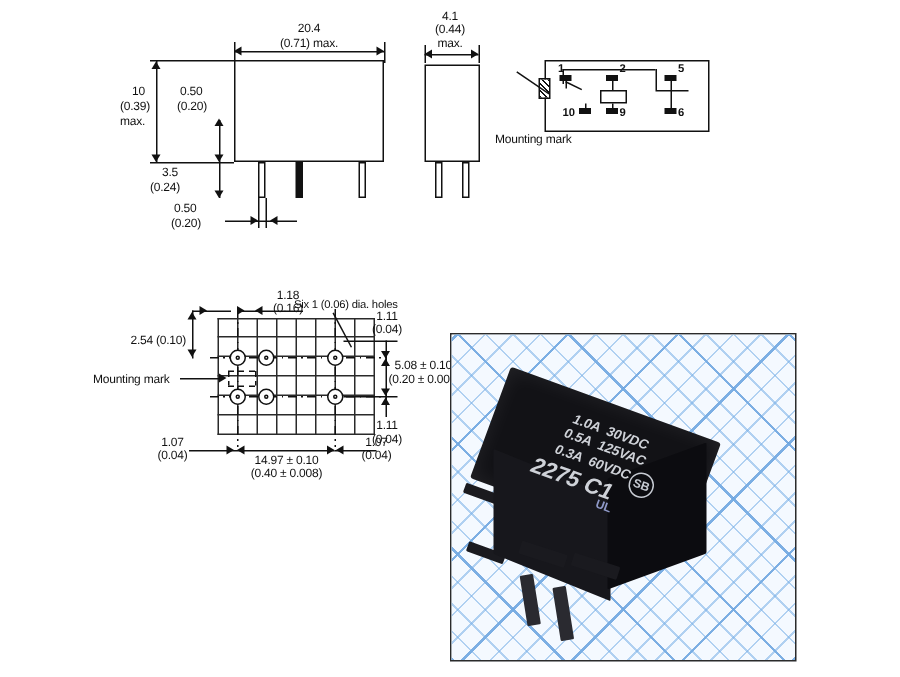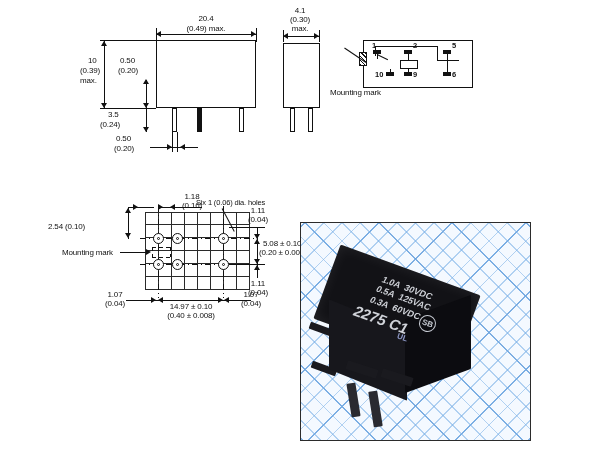--- a/index.html
+++ b/index.html
@@ -14,21 +14,21 @@
   .stage{position:absolute;left:0;top:0;width:600px;height:451px;}
   .lbl{
     position:absolute;
     font-size:8px;
     line-height:9.5px;
     color:#111;
     white-space:pre;
     letter-spacing:-0.15px;
   }
   .lbl.c{text-align:center;}
-  .lbl.r{}
+  .lbl.r{text-align:right;}
 
   
   .hl{position:absolute;height:1px;background:#111;}
   .vl{position:absolute;width:1px;background:#111;}
   .dim{background:#111;}
 
   
   .ar{position:absolute;width:0;height:0;}
   .ar-l{border-top:3px solid transparent;border-bottom:3px solid transparent;border-right:5px solid #111;}
   .ar-r{border-top:3px solid transparent;border-bottom:3px solid transparent;border-left:5px solid #111;}
@@ -105,21 +105,21 @@
 <div class="stage">
 
   <div>
 
     <div class="hl dim" style="left:156px;top:34px;width:100px;"></div>
     <div class="ar ar-l" style="left:156px;top:31px;"></div>
     <div class="ar ar-r" style="left:251px;top:31px;"></div>
     <div class="vl dim" style="left:156px;top:28px;height:14px;"></div>
     <div class="vl dim" style="left:256px;top:28px;height:14px;"></div>
     <div class="lbl c" style="left:166px;top:14px;width:80px;">20.4</div>
-    <div class="lbl c" style="left:161px;top:24px;width:90px;">(0.49) max.</div>
+    <div class="lbl c" style="left:161px;top:24px;width:90px;">(0.71) max.</div>
 
     <div class="box" style="left:156px;top:40px;width:100px;height:68px;"></div>
 
     <div class="hl dim" style="left:100px;top:108px;width:56px;"></div>
     <div class="hl dim" style="left:100px;top:40px;width:56px;"></div>
 
     <div class="vl dim" style="left:104px;top:40px;height:68px;"></div>
     <div class="ar ar-u" style="left:101px;top:41px;"></div>
     <div class="ar ar-d" style="left:101px;top:103px;"></div>
     <div class="lbl" style="left:88px;top:56px;">10</div>
@@ -145,21 +145,21 @@
     <div class="vl dim" style="left:177px;top:132px;height:20px;"></div>
     <div class="hl dim" style="left:150px;top:147px;width:48px;"></div>
     <div class="ar ar-r" style="left:167px;top:144px;"></div>
     <div class="ar ar-l" style="left:180px;top:144px;"></div>
     <div class="lbl" style="left:116px;top:134px;">0.50</div>
     <div class="lbl" style="left:114px;top:144px;">(0.20)</div>
   </div>
 
   <div>
     <div class="lbl c" style="left:270px;top:6px;width:60px;">4.1</div>
-    <div class="lbl c" style="left:270px;top:15px;width:60px;">(0.30)</div>
+    <div class="lbl c" style="left:270px;top:15px;width:60px;">(0.44)</div>
     <div class="lbl c" style="left:270px;top:24px;width:60px;">max.</div>
 
     <div class="hl dim" style="left:283px;top:36px;width:36px;"></div>
     <div class="ar ar-l" style="left:283px;top:33px;"></div>
     <div class="ar ar-r" style="left:314px;top:33px;"></div>
     <div class="vl dim" style="left:283px;top:30px;height:12px;"></div>
     <div class="vl dim" style="left:319px;top:30px;height:12px;"></div>
 
     <div class="box" style="left:283px;top:43px;width:37px;height:65px;"></div>
 

